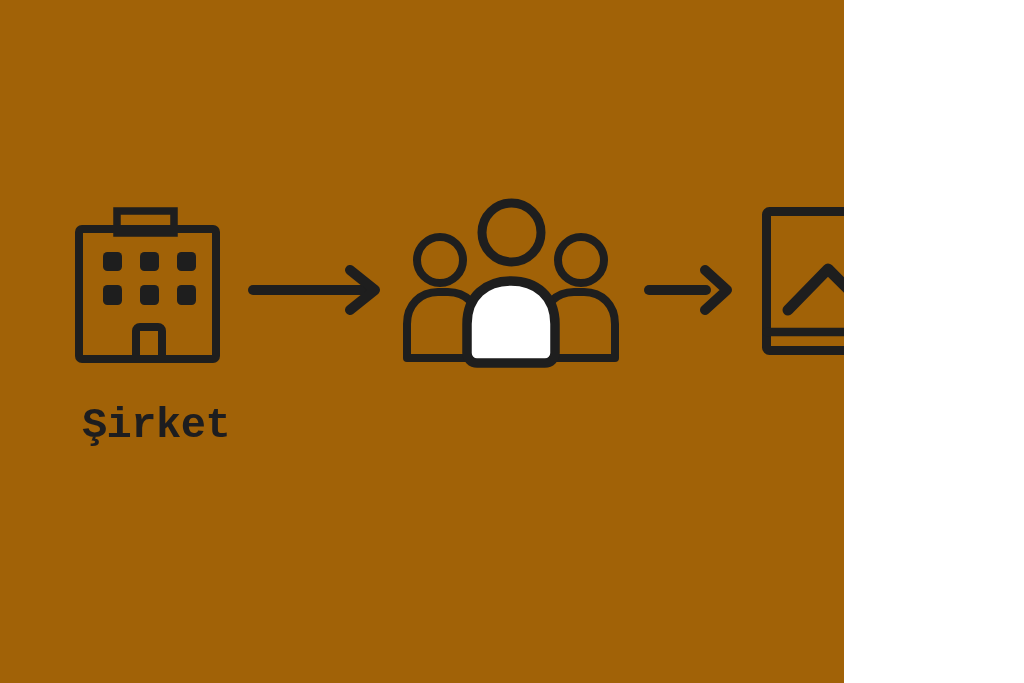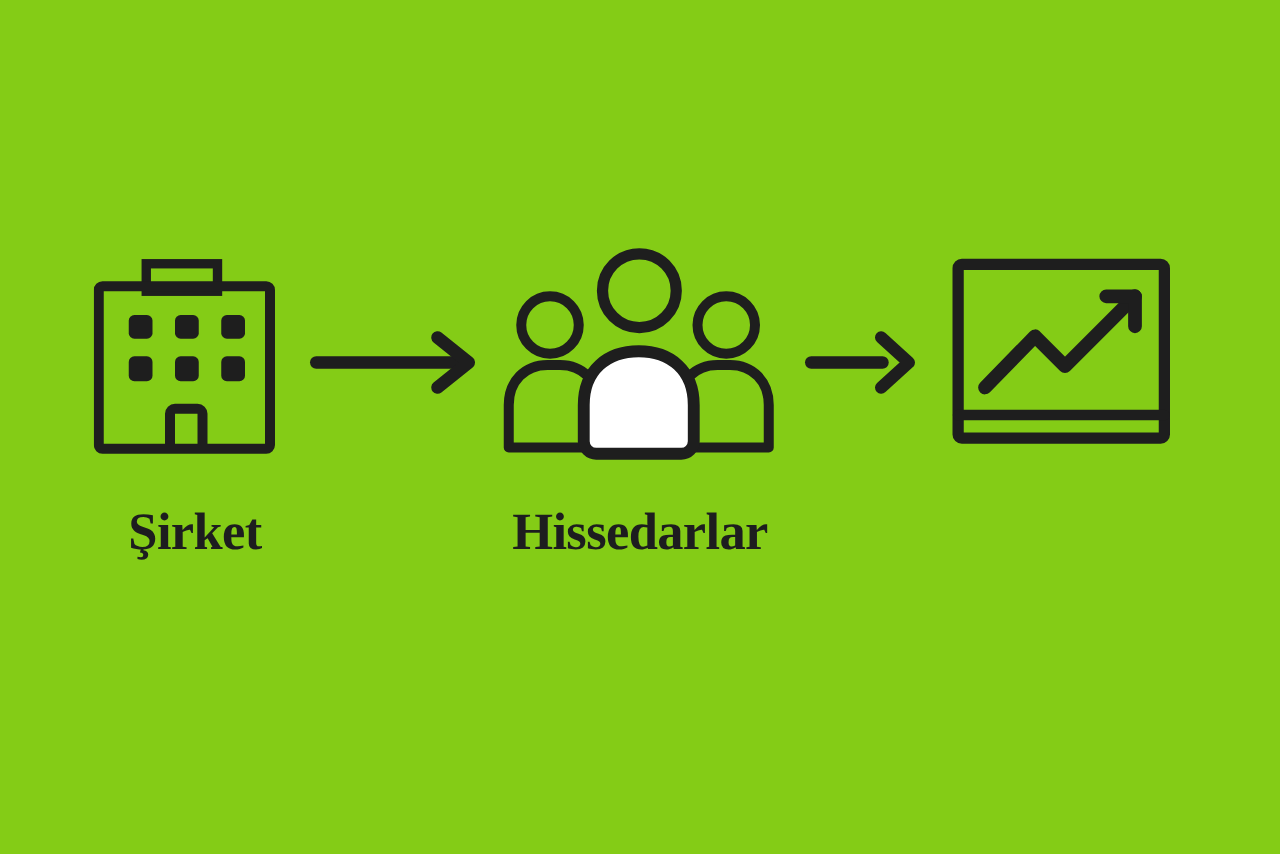--- a/index.html
+++ b/index.html
@@ -2,25 +2,25 @@
 <html><head>
 <meta charset="utf-8">
 <style>
   html, body {
     margin: 0;
     padding: 0;
     background: #ffffff;
   }
   .canvas {
     position: relative;
-    width: 1024px;
+    width: 844px;
     height: 683px;
-    background: #84cc16;
+    background: #a16207;
     overflow: hidden;
-    font-family: Liberation Serif, serif;
+    font-family: Liberation Mono, monospace;
   }
   .icon-svg {
     position: absolute;
     display: block;
   }
   .node-label {
     position: absolute;
     top: 403px;
     transform: translateX(-50%);
     font-size: 42px;
@@ -95,15 +95,14 @@
 
       <path d="M6.5 127 H171.5" stroke-width="8.5"></path>
 
       <path d="M28 105 L68 64 L92 88 L148 32" stroke-width="11"></path>
 
       <path d="M125 32 H148 V56" stroke-width="11"></path>
     </g>
   </svg>
 
   <div class="node-label" id="label-sirket">Şirket</div>
-  <div class="node-label" id="label-hissedarlar">Hissedarlar</div>
 
 </div>
 
 </body></html>

